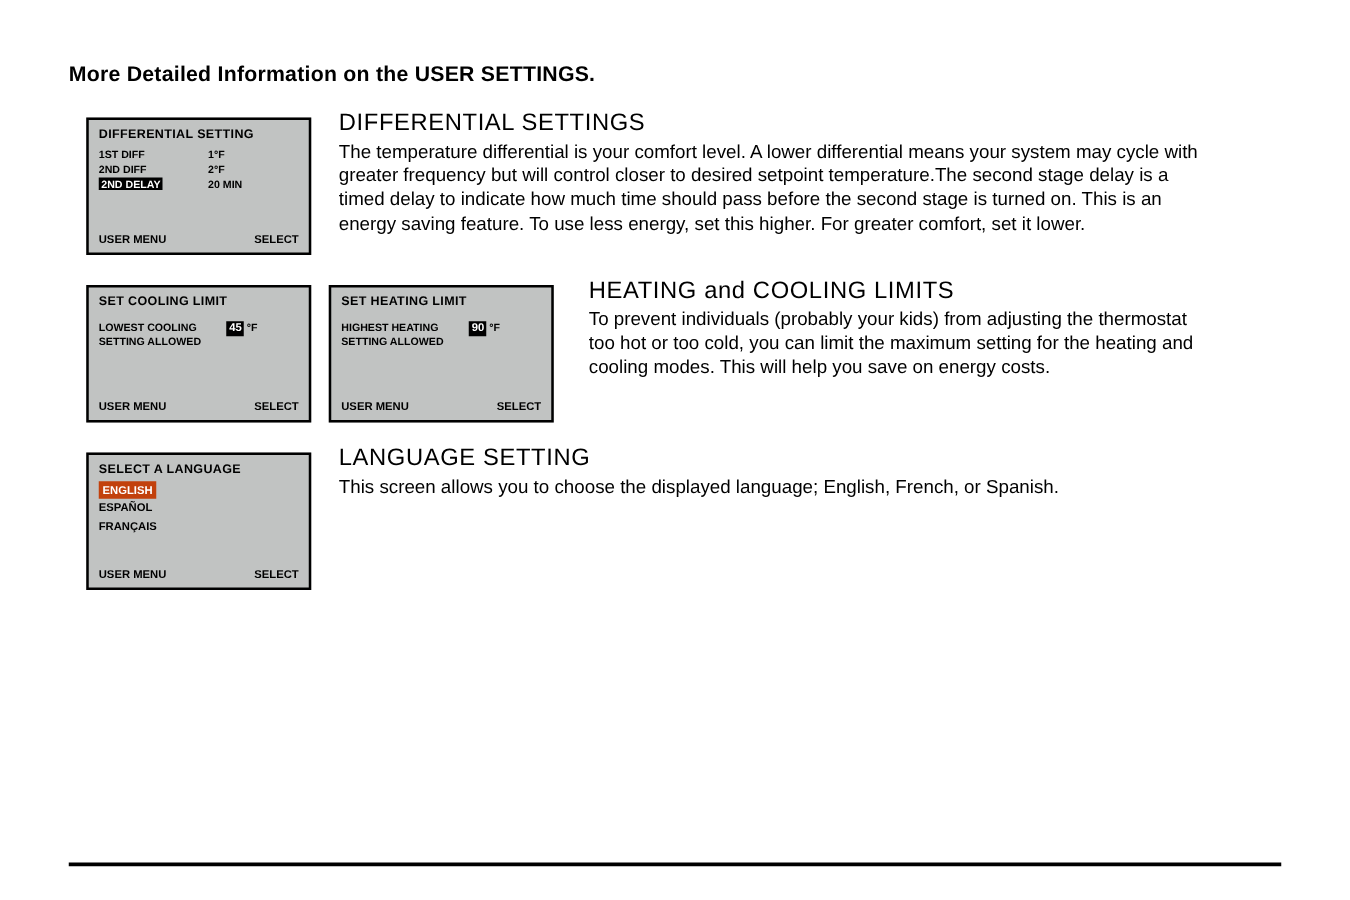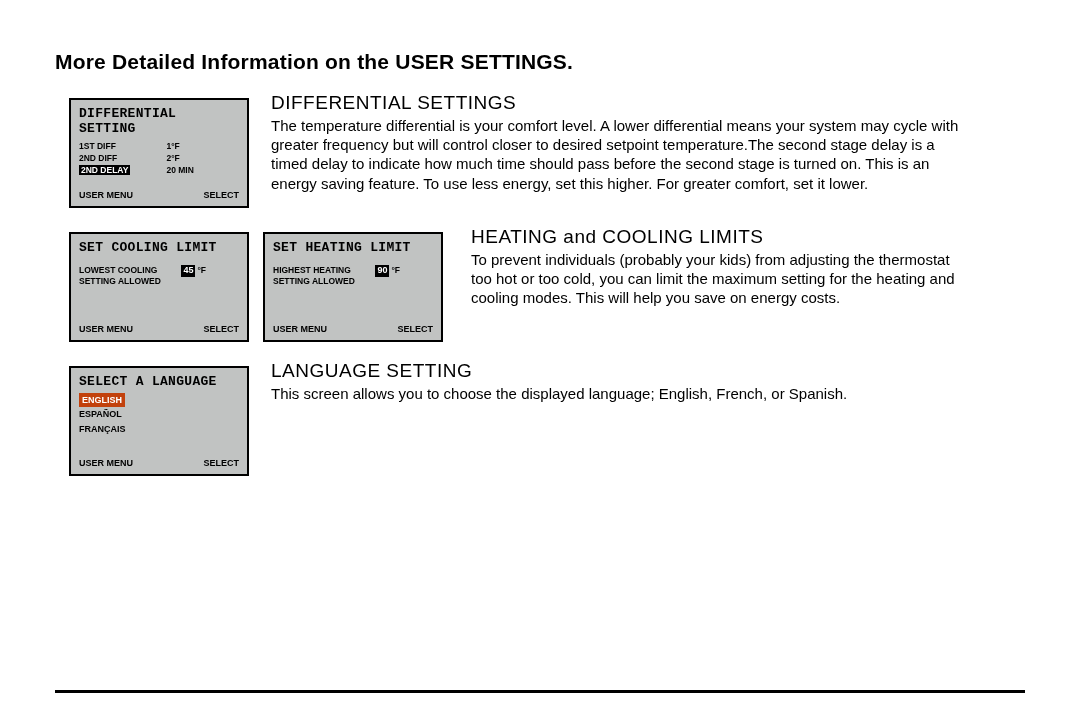--- a/index.html
+++ b/index.html
@@ -8,21 +8,21 @@
     font-family:Arial,Helvetica,sans-serif;
     color:#000;
     position:relative;
   }
   .page{
     position:absolute;
     left:55px;top:50px;
     width:970px;
   }
   h1.title{
-    font-size:21px;
+    font-size:17px;
     font-weight:bold;
     margin:0 0 18px 0;
     letter-spacing:0.2px;
   }
   .row{display:flex;margin-bottom:18px;}
   .lcd-col{flex:0 0 auto;display:flex;gap:14px;margin-top:6px;margin-left:14px;}
   .text-col{flex:1 1 auto;margin-left:22px;}
   .row2 .text-col{margin-left:28px;}
   .row3 .lcd-col{margin-top:6px;}
   .sec-head{
@@ -41,25 +41,24 @@
   .lcd{
     width:180px;height:110px;
     background:#c1c3c2;
     border:2px solid #000;
     box-sizing:border-box;
     padding:6px 8px 4px 8px;
     font-family:Arial,Helvetica,sans-serif;
     position:relative;
   }
   .lcd .lcd-title{
-    font-size:13px;
+    font-size:10px;
     font-weight:bold;
     letter-spacing:0.3px;
     margin-bottom:4px;
-    font-family:Liberation Mono, monospace;
   }
   .lcd table{
     border-collapse:collapse;
     font-size:8.5px;
     font-weight:bold;
   }
   .lcd table td{padding:1px 0;vertical-align:top;}
   .lcd table td.val{padding-left:36px;}
   .lcd .footer{
     position:absolute;

